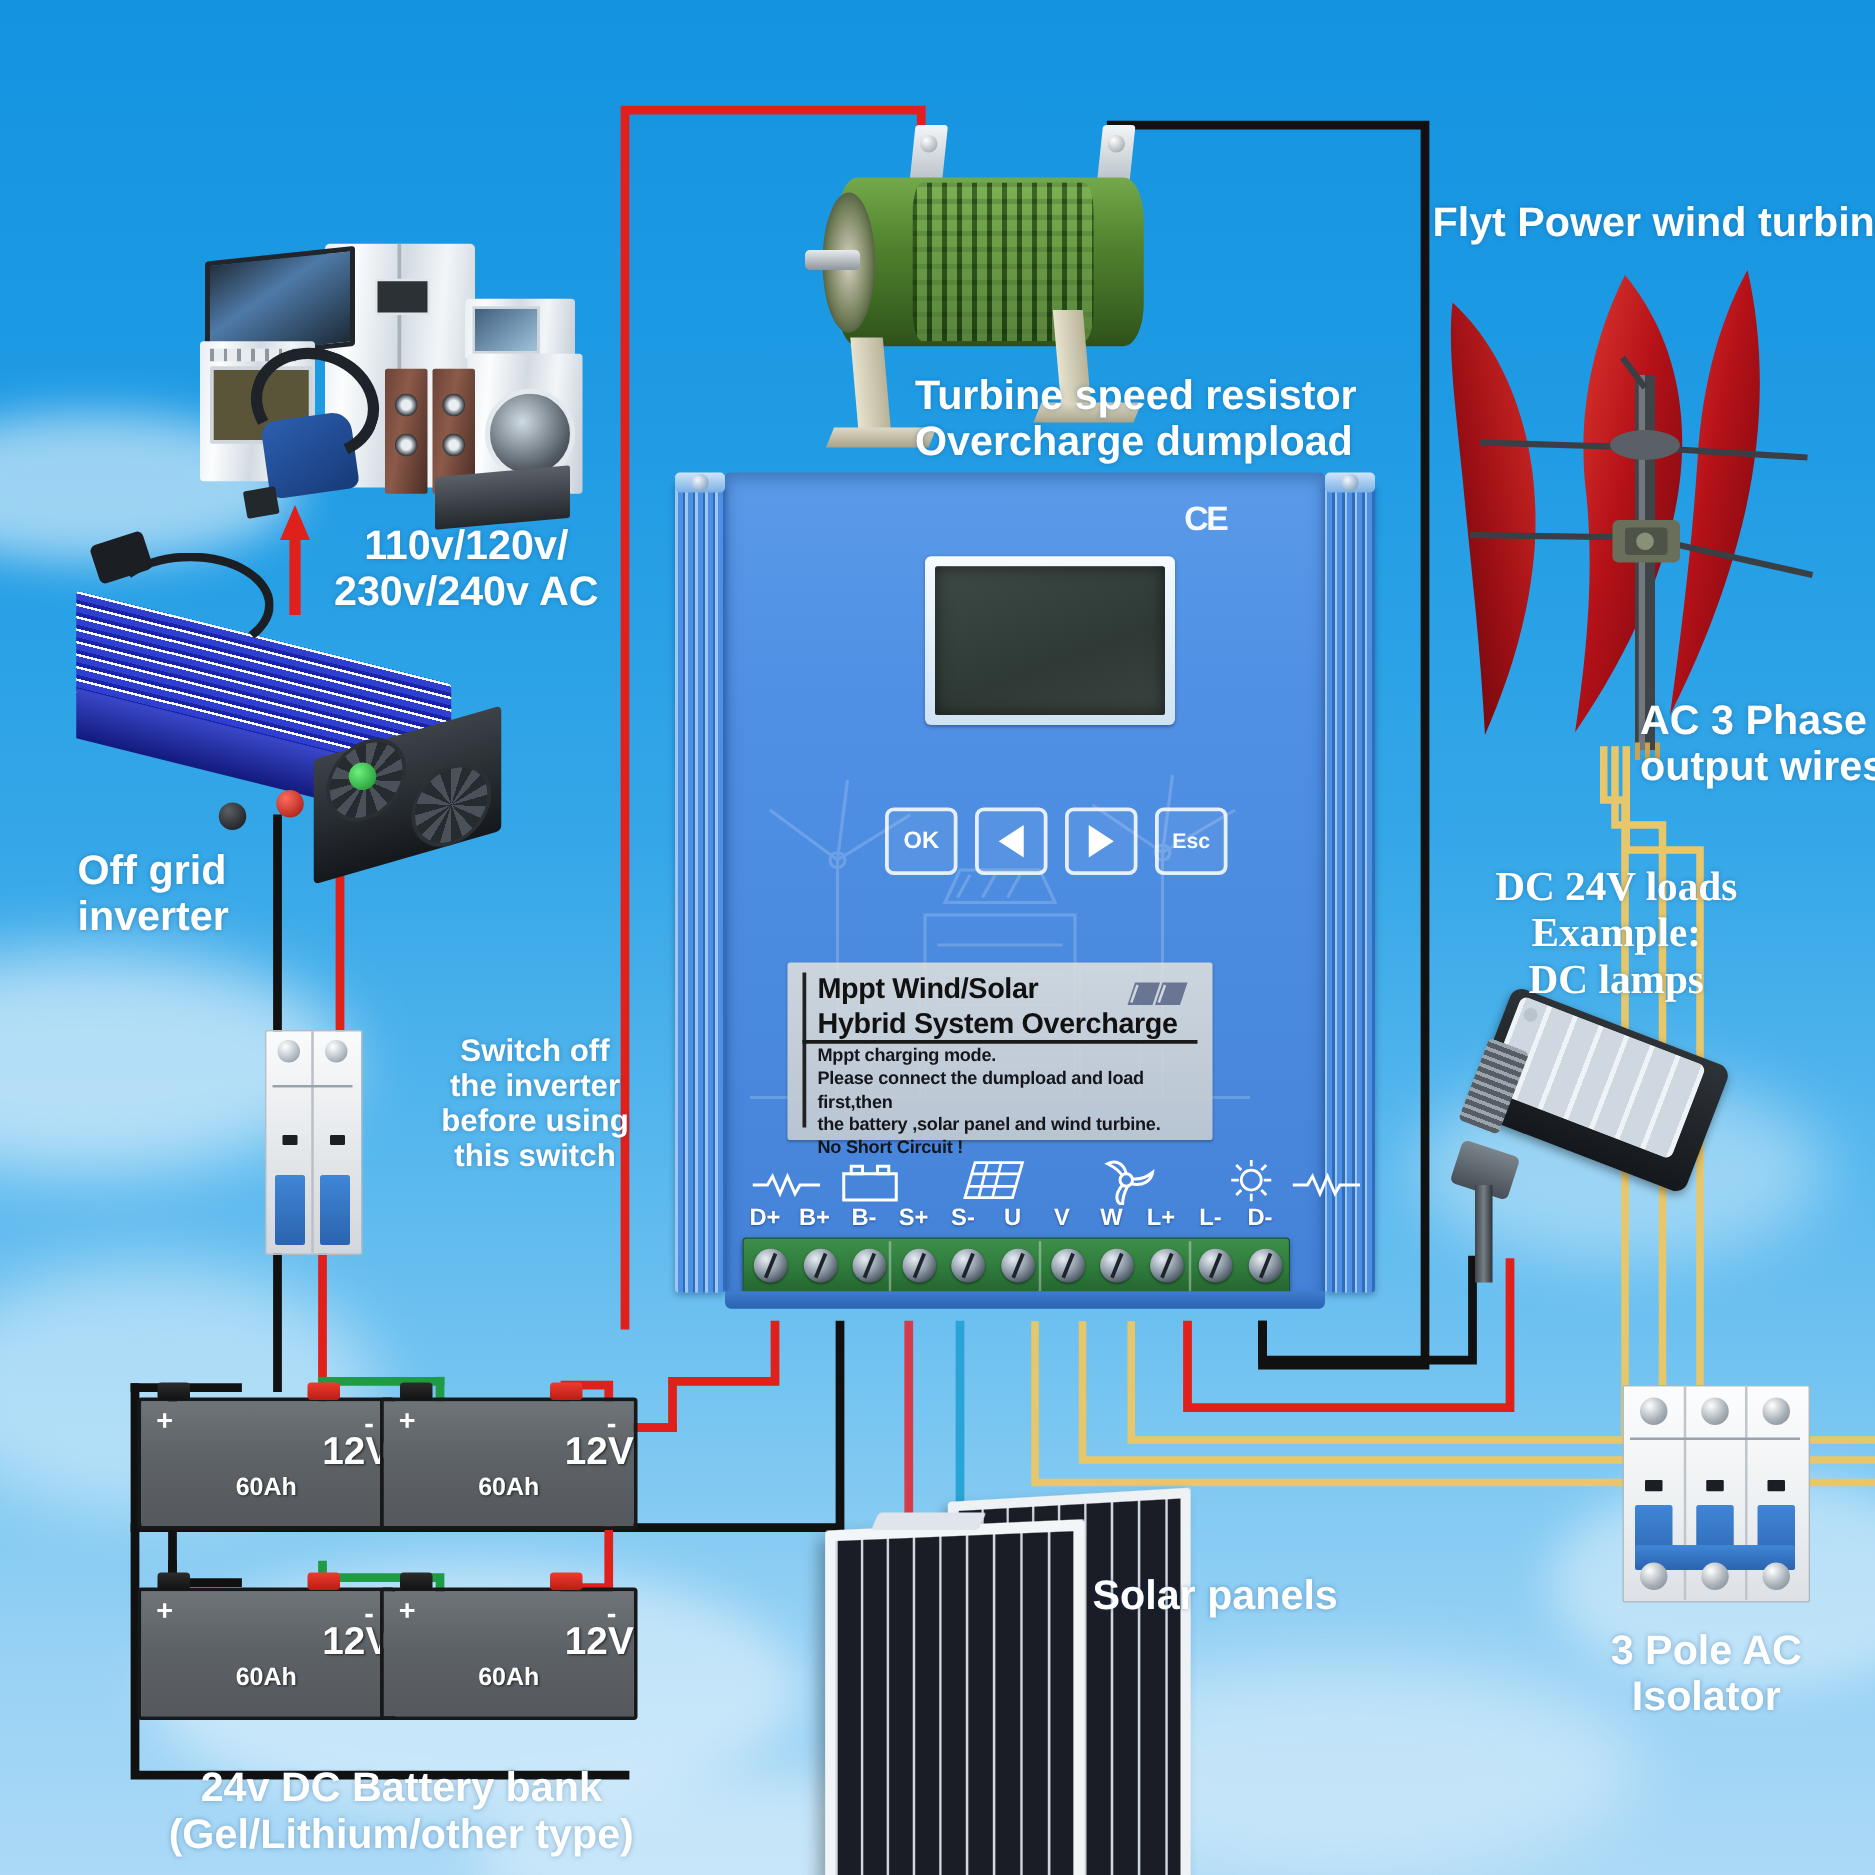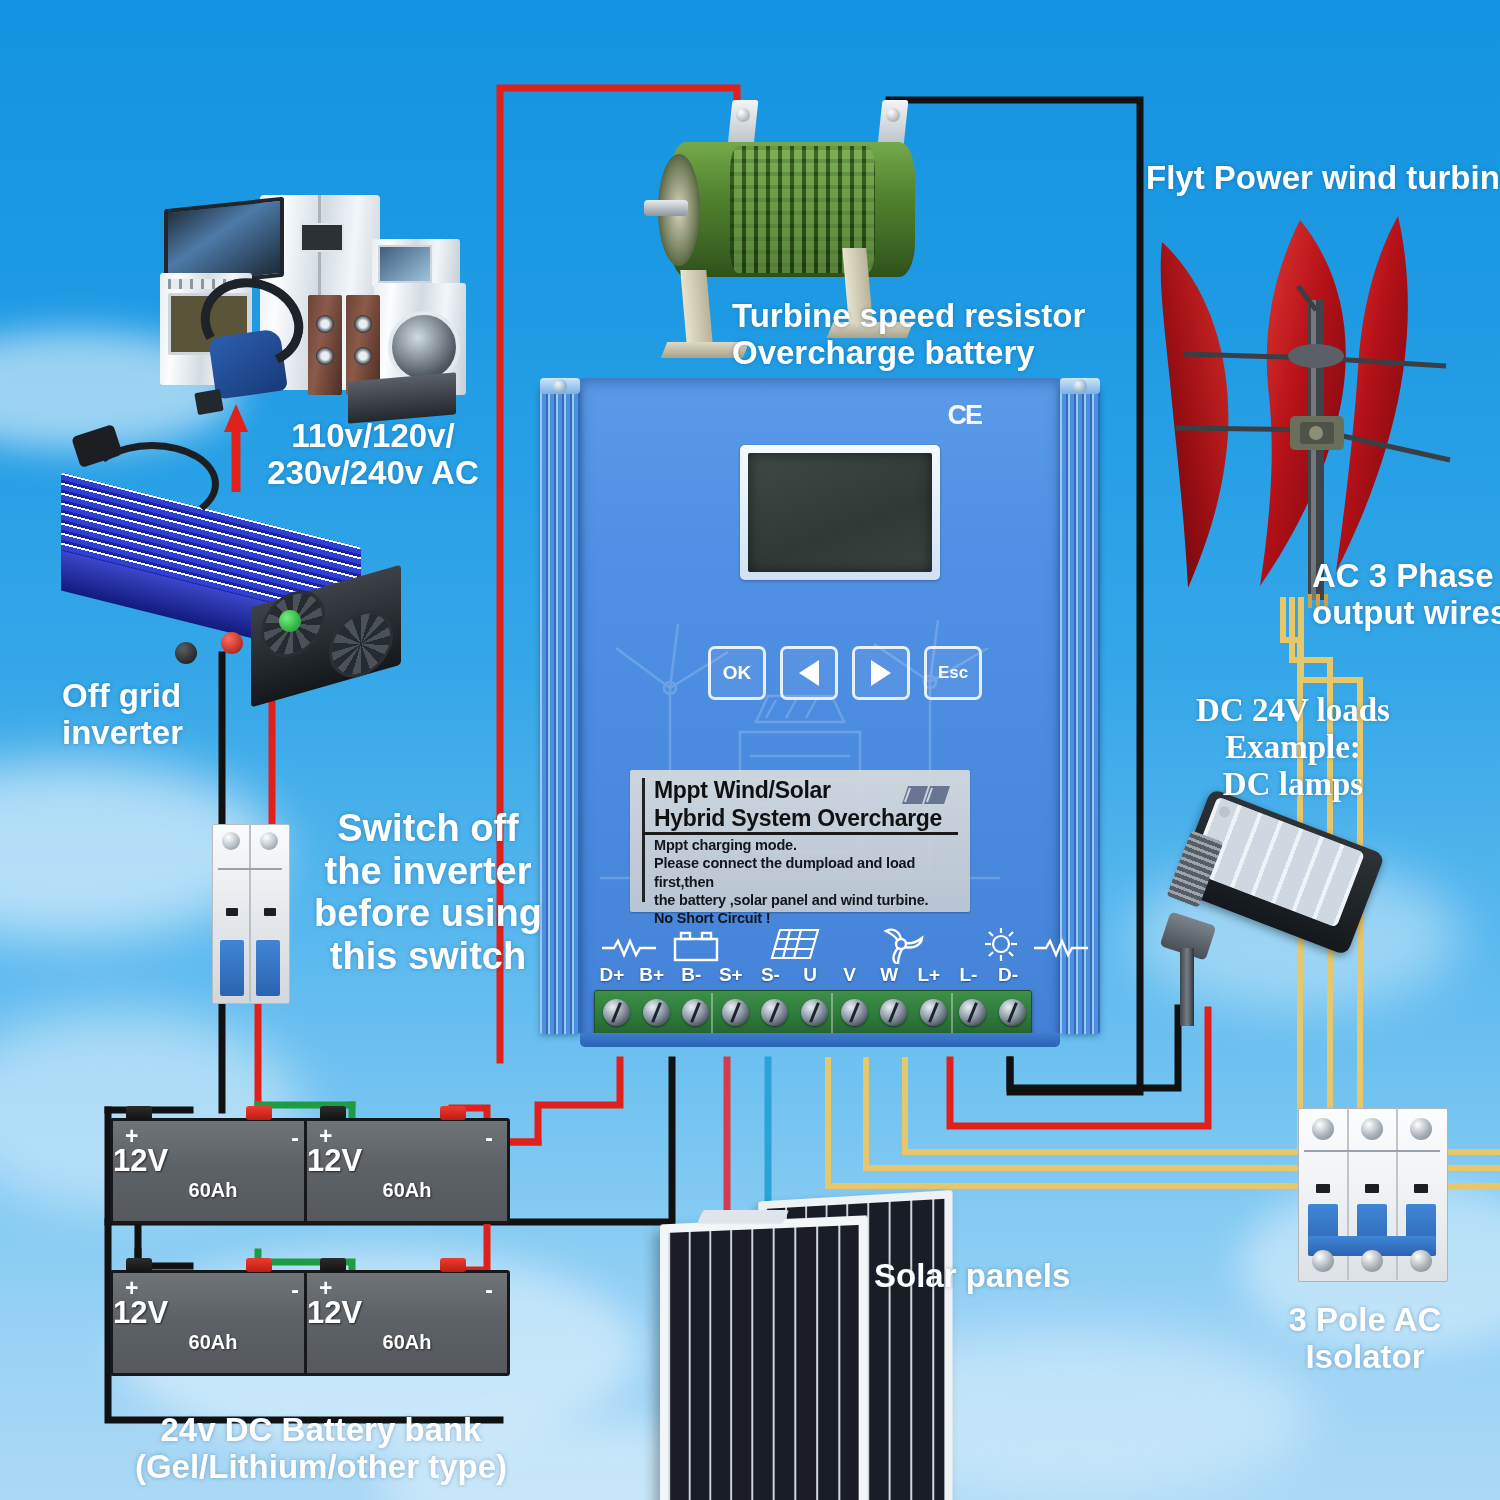--- a/index.html
+++ b/index.html
@@ -95,21 +95,21 @@
   .brk{position:absolute;}
   .brk-body{position:absolute;background:linear-gradient(180deg,#fafbfc,#e4e7ea 55%,#d3d7db);
      border:1px solid #b6bcc2;border-radius:2px;}
   .brk-tog{position:absolute;background:linear-gradient(180deg,#3f86d6,#2b63ae);border-radius:2px;}
   .brk-screw{position:absolute;border-radius:50%;background:radial-gradient(circle at 35% 30%,#fff,#b9c2c9 55%,#7d8790);}
 
   
   .bat{position:absolute;width:200px;height:100px;
     background:linear-gradient(180deg,#6f7478,#5d6266 45%,#55595d);
     border:3px solid #16181a;border-radius:3px;}
-  .bat .v{position:absolute;left:0;right:0;top:22px;text-align:left;color:#fff;font-weight:bold;font-size:31px;text-shadow:1px 1px 2px rgba(0,0,0,.6);}
+  .bat .v{position:absolute;left:0;right:0;top:22px;text-align:right;color:#fff;font-weight:bold;font-size:31px;text-shadow:1px 1px 2px rgba(0,0,0,.6);}
   .bat .ah{position:absolute;left:0;right:0;top:58px;text-align:center;color:#fff;font-weight:bold;font-size:20px;text-shadow:1px 1px 2px rgba(0,0,0,.6);}
   .bat .pp{position:absolute;left:12px;top:2px;color:#fff;font-weight:bold;font-size:23px;}
   .bat .mm{position:absolute;right:14px;top:4px;color:#fff;font-weight:bold;font-size:23px;}
   .post{position:absolute;width:26px;height:14px;border-radius:3px;}
   .post.neg{background:linear-gradient(180deg,#2c2c2c,#121212);}
   .post.pos{background:linear-gradient(180deg,#ef3b30,#b91d14);}
 
   
   .panel-cells{background:
       repeating-linear-gradient(90deg,#cfd6dd 0 2px,#1a1d26 2px 22px),
@@ -579,30 +579,30 @@
     <div class="post pos" style="left:330px;top:140px;"></div>
   </div>
 
 
   <div class="lbl c" style="left:248px;top:418px;width:250px;font-size:33px;">110v/120v/
 230v/240v AC</div>
 
   <div class="lbl" style="left:62px;top:678px;width:220px;font-size:33px;">Off grid
 inverter</div>
 
-  <div class="lbl c" style="left:300px;top:807px;width:256px;font-size:38px;">Switch off
+  <div class="lbl c" style="left:300px;top:827px;width:256px;font-size:25px;">Switch off
 the inverter
 before using
 this switch</div>
 
   <div class="lbl c" style="left:96px;top:1412px;width:450px;font-size:33px;">24v DC Battery bank
 (Gel/Lithium/other type)</div>
 
   <div class="lbl" style="left:732px;top:298px;width:420px;font-size:33px;">Turbine speed resistor
-Overcharge battery</div>
+Overcharge dumpload</div>
 
   <div class="lbl" style="left:1146px;top:160px;width:380px;font-size:33px;">Flyt Power wind turbine</div>
 
   <div class="lbl" style="left:1312px;top:558px;width:200px;font-size:33px;">AC 3 Phase
 output wires</div>
 
   <div class="lbl c" style="left:1148px;top:692px;width:290px;font-size:33px;font-family:Liberation Serif, serif;">DC 24V loads
 Example:
 DC lamps</div>
 

